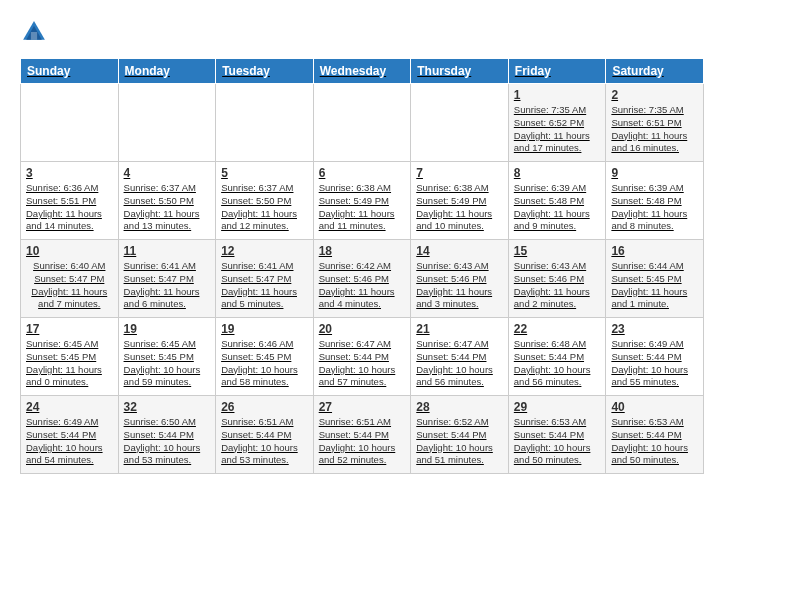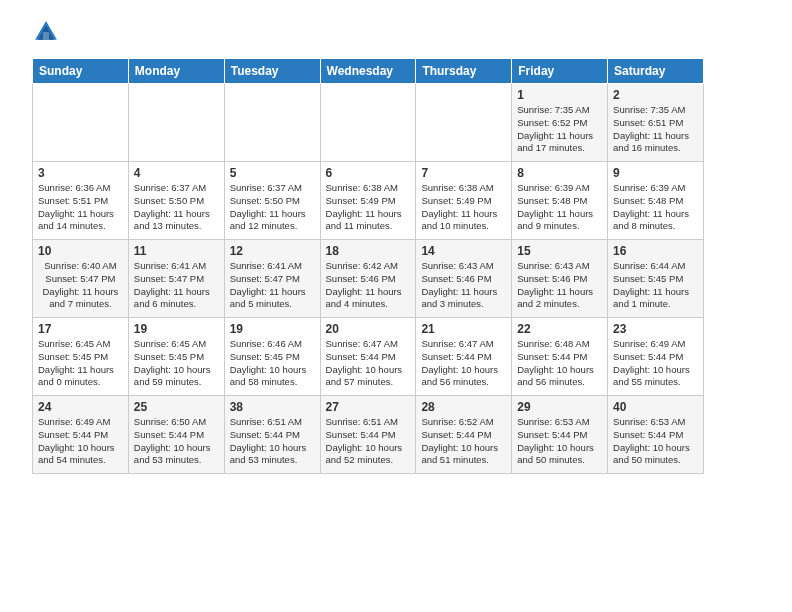--- a/index.html
+++ b/index.html
@@ -5,21 +5,22 @@
     * { margin: 0; padding: 0; box-sizing: border-box; }
     body {
       font-family: Arial, sans-serif;
       background: #fff;
       width: 792px;
       height: 612px;
       overflow: hidden;
     }
     .page {
       width: 724px;
-      padding: 18px 20px 10px 32px;
+      padding: 18px 20px 10px 20px;
+      text-decoration: underline;
     }
     .header {
       display: flex;
       justify-content: space-between;
       align-items: flex-start;
       margin-bottom: 12px;
     }
     .logo {
       display: flex;
       align-items: center;
@@ -277,27 +278,27 @@
           </td>
         </tr>
         <tr>
           <td>
             <span class="day-num">24</span>
             <div class="day-info" style="white-space: pre-line;">Sunrise: 6:49 AM
 Sunset: 5:44 PM
 Daylight: 10 hours and 54 minutes.</div>
           </td>
           <td>
-            <span class="day-num">25</span>
+            <span class="day-num">32</span>
             <div class="day-info" style="white-space: pre-line;">Sunrise: 6:50 AM
 Sunset: 5:44 PM
 Daylight: 10 hours and 53 minutes.</div>
           </td>
           <td>
-            <span class="day-num">38</span>
+            <span class="day-num">26</span>
             <div class="day-info" style="white-space: pre-line;">Sunrise: 6:51 AM
 Sunset: 5:44 PM
 Daylight: 10 hours and 53 minutes.</div>
           </td>
           <td>
             <span class="day-num">27</span>
             <div class="day-info" style="white-space: pre-line;">Sunrise: 6:51 AM
 Sunset: 5:44 PM
 Daylight: 10 hours and 52 minutes.</div>
           </td>

